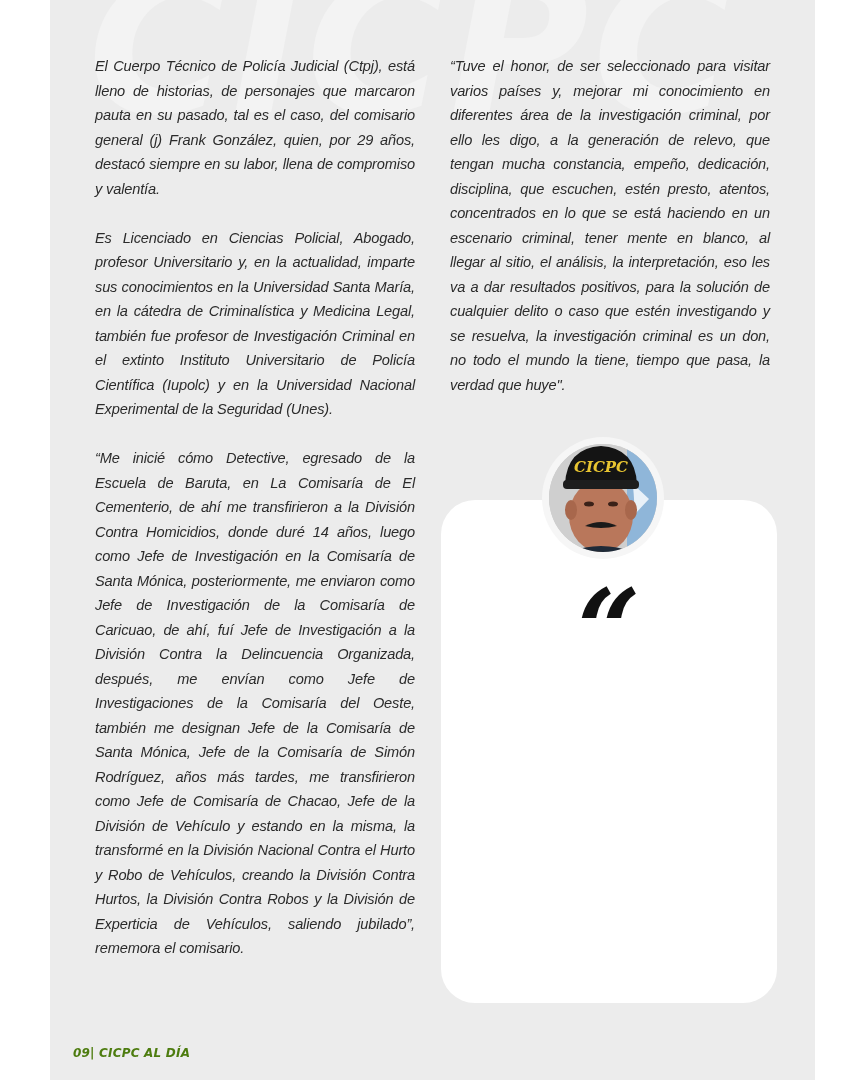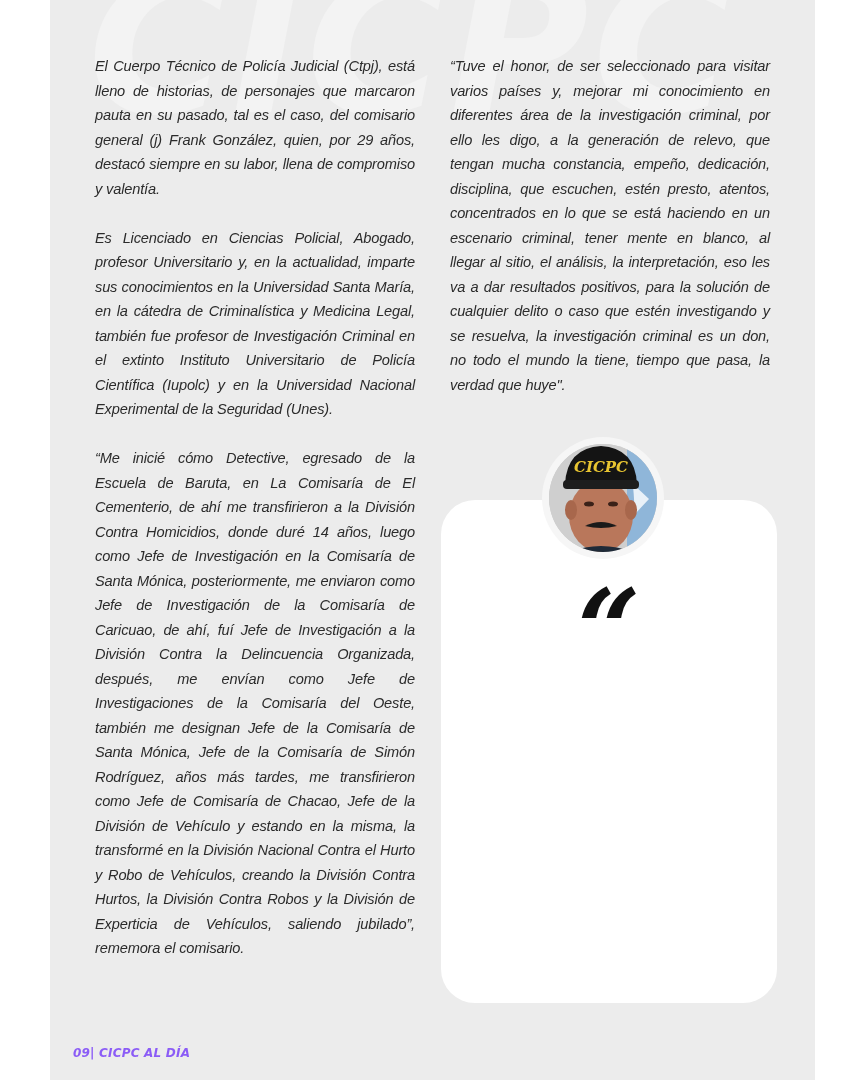--- a/index.html
+++ b/index.html
@@ -44,21 +44,21 @@
     line-height: 110px; height: 60px; color: #111;
   }
   .quote-text {
     position: absolute; left: 420px; top: 636px; width: 278px; text-align: center;
     font-family: "DejaVu Serif", serif; font-weight: bold; font-size: 24px;
     line-height: 46.5px; color: #141414; letter-spacing: -0.3px;
   }
   .footer {
     position: absolute; left: 23px; top: 1046px;
     font-family: "DejaVu Sans", sans-serif; font-weight: bold; font-size: 12px;
-    color: #8b5cf6; letter-spacing: 0.2px;
+    color: #4d7c0f; letter-spacing: 0.2px;
   }
 </style>
 </head>
 <body>
 
 <div class="page">
   <div class="watermark">CICPC</div>
 
   <div class="col col-left">
     <p>El Cuerpo Técnico de Policía Judicial (Ctpj), está lleno de historias, de personajes que marcaron pauta en su pasado, tal es el caso, del comisario general (j) Frank González, quien, por 29 años, destacó siempre en su labor, llena de compromiso y valentía.</p>

